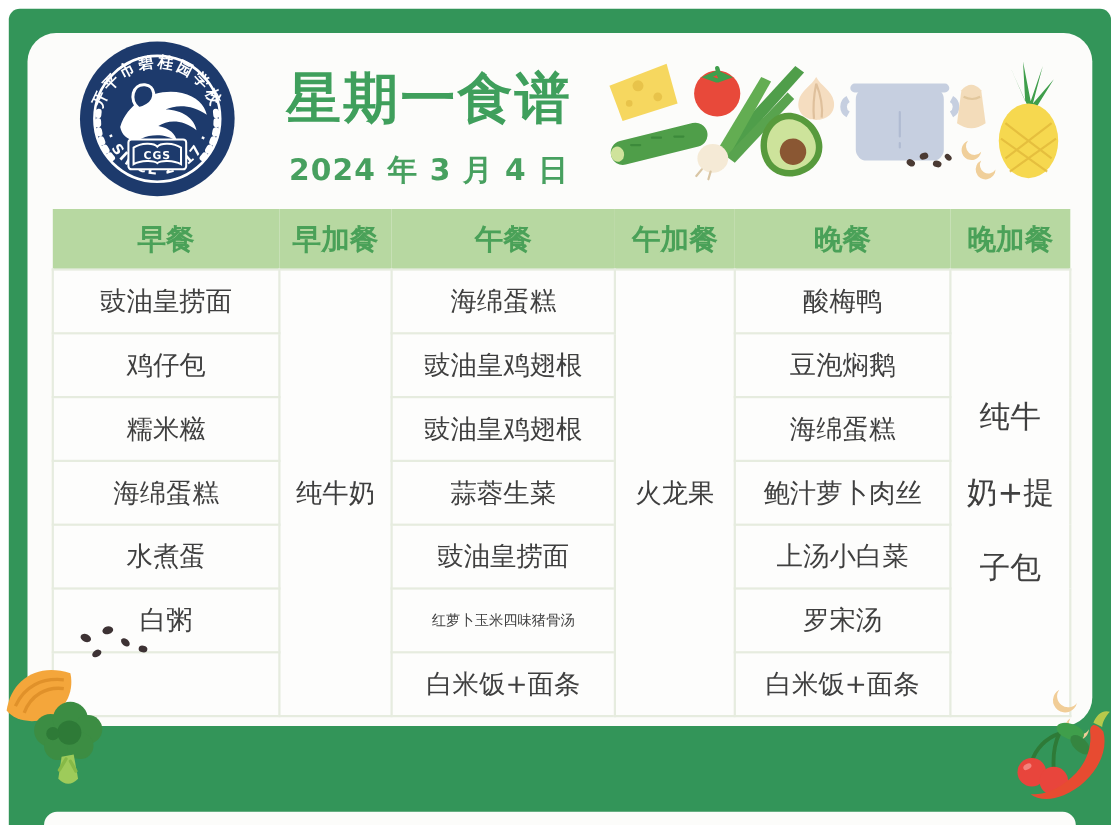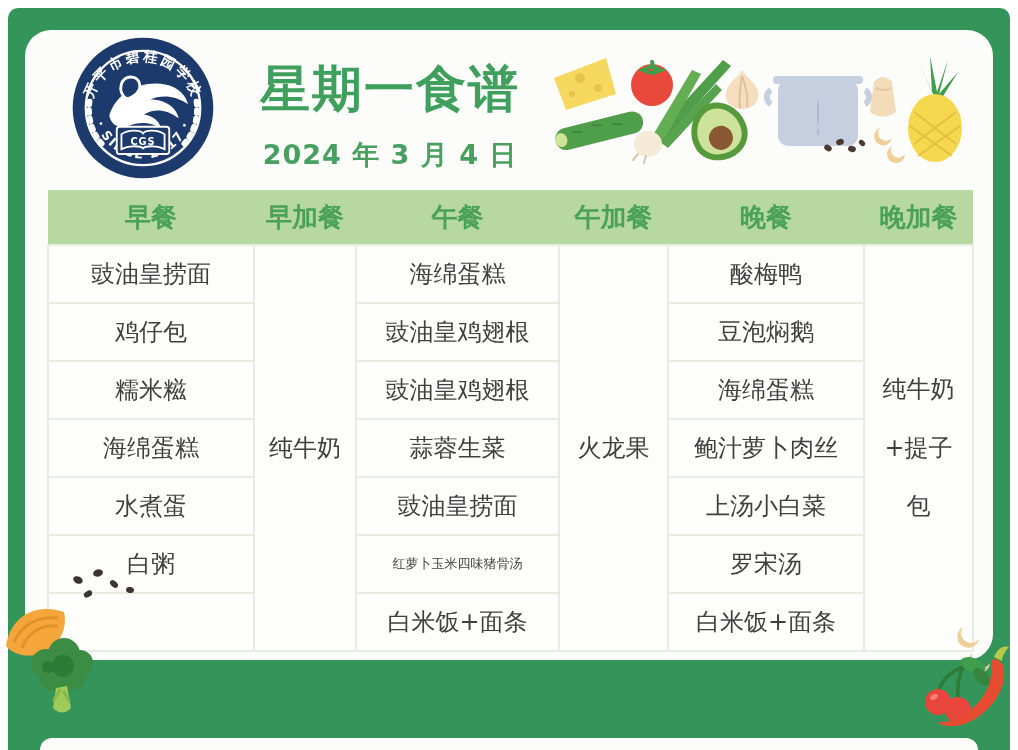--- a/index.html
+++ b/index.html
@@ -25,21 +25,21 @@
   .top-illos { position: absolute; left: 540px; top: 50px; width: 430px; height: 118px; }
 
   table.menu { position: absolute; left: 47px; top: 190px; width: 925px;
                border-collapse: collapse; table-layout: fixed; }
   table.menu th { height: 55px; background: #b7d8a1; color: #4aa158;
                   font-size: 26px; font-weight: 700; text-align: center; border: none; }
   table.menu td { height: 58px; background: #fdfdfc; border: 2px solid #e6ecdf;
                   color: #3f3f3f; font-size: 24px; text-align: center; vertical-align: middle;
                   overflow: hidden; }
   table.menu td.sm { font-size: 13px; }
-  .wrap-narrow { width: 82px; margin: 0 auto; line-height: 2.45; font-size: 24px; }
+  .wrap-narrow { width: 82px; margin: 0 auto; line-height: 2.45; font-size: 28px; }
 
   .decor-bl { position: absolute; left: 0; top: 550px; width: 150px; height: 175px; z-index: 5; }
   .decor-br { position: absolute; left: 885px; top: 595px; width: 133px; height: 155px; z-index: 5; }
 </style>
 </head>
 <body>
 
 <div class="stage">
 
   <div class="frame"></div>

